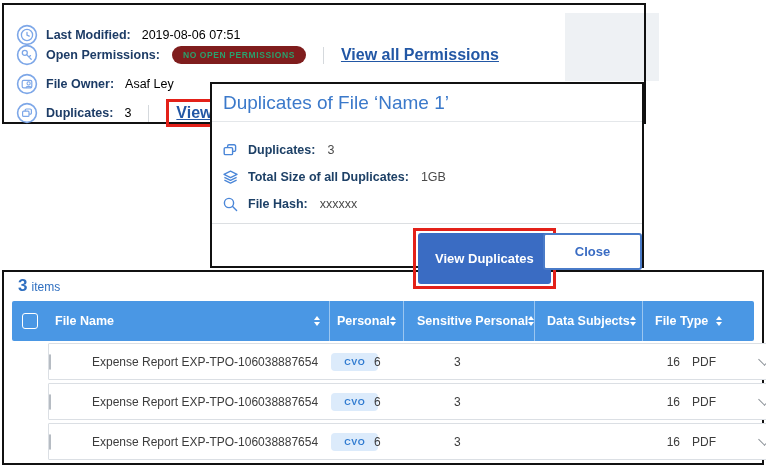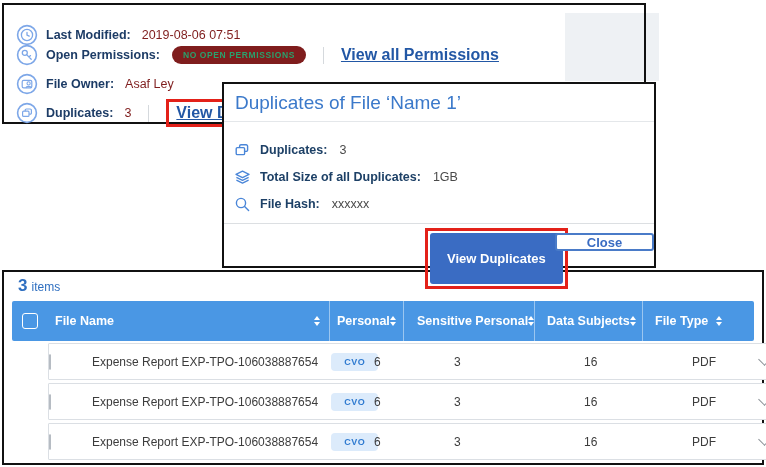--- a/index.html
+++ b/index.html
@@ -8,38 +8,38 @@
   .abs { position:absolute; }
 
   
   .gray-block { left:565px; top:13px; width:94px; height:68px; background:#eef1f4; z-index:1; }
   .border-patch { left:644px; top:13px; width:2px; height:68px; background:#111; z-index:2; }
 
   
   .panel-info { left:2px; top:3px; width:644px; height:121px; border:2px solid #111; background:#fff; z-index:0; }
   .info-row { position:absolute; left:12px; height:24px; display:flex; align-items:center; gap:8px; white-space:nowrap; }
   .info-row .label { font-weight:bold; font-size:12.5px; color:#1d3c66; }
-  .info-row .value { font-size:12.5px; color:#7f1d1d; margin-left:3px; }
+  .info-row .value { font-size:12.5px; color:#000000; margin-left:3px; }
   .icon22 { width:22px; height:22px; flex:0 0 22px; display:block; }
   .pill-green { background:#7f1d1d; color:#2aa06c; font-size:8.5px; font-weight:bold; letter-spacing:0.6px; padding:4px 11px; border-radius:10px; margin-left:4px; }
   .vdiv { width:1px; height:17px; background:#d5d9dd; margin:0 9px; }
   .link { font-size:16px; font-weight:bold; color:#2257a5; text-decoration:underline; cursor:pointer; }
   .red-box { border:3px solid #e32119; padding:2px 7px; display:flex; align-items:center; }
 
   
-  .modal { left:222px; top:82px; width:434px; height:186px; border:2px solid #111; background:#fff; z-index:5; }
+  .modal { left:210px; top:82px; width:434px; height:186px; border:2px solid #111; background:#fff; z-index:5; }
   .modal-title { position:absolute; top:8px; left:11px; font-size:19px; color:#3b79ca; }
   .hdiv { position:absolute; left:0; right:0; height:1px; background:#e4e7ea; }
   .modal-row { position:absolute; left:10px; height:22px; display:flex; align-items:center; gap:9px; white-space:nowrap; }
   .modal-row .label { font-weight:bold; font-size:12.5px; color:#1d4066; }
   .modal-row .value { font-size:12.5px; color:#4a4a4a; margin-left:3px; }
   .icon17 { width:17px; height:17px; flex:0 0 17px; display:block; }
   .red-wrap { position:absolute; left:201px; top:144px; border:3px solid #e32119; padding:2px; }
   .btn-primary { background:#3a6cc3; color:#fff; border:none; font-family:inherit; font-weight:bold; font-size:13px; padding:18px 17px; border-radius:3px; cursor:pointer; }
-  .btn-close { position:absolute; left:331px; top:149px; width:99px; height:18px; background:#fff; border:2px solid #4a7bc8; border-radius:3px; color:#3a6cc3; font-family:inherit; font-weight:bold; font-size:13px; cursor:pointer; }
+  .btn-close { position:absolute; left:331px; top:149px; width:99px; height:37px; background:#fff; border:2px solid #4a7bc8; border-radius:3px; color:#3a6cc3; font-family:inherit; font-weight:bold; font-size:13px; cursor:pointer; }
 
   
   .panel-table { left:2px; top:270px; width:762px; height:195px; border:2px solid #111; background:#fff; z-index:3; }
   .items-line { position:absolute; left:14px; top:4px; display:flex; align-items:baseline; gap:4px; color:#2f6fc0; }
   .items-count { font-size:17px; font-weight:600; }
   .items-label { font-size:12px; }
   .tgrid { display:grid; grid-template-columns:35px 283px 74px 131px 108px 1fr; align-items:center; }
   .thead { position:absolute; left:8px; top:29px; width:742px; height:40px; background:#4a97e4; border-radius:2px; color:#fff; font-weight:bold; font-size:12.5px; }
   .hcell { height:100%; display:flex; align-items:center; position:relative; }
   .hcell.sep { border-right:1px solid rgba(255,255,255,0.45); }
@@ -50,21 +50,21 @@
   .cb { border-radius:3px; background:transparent; cursor:pointer; }
   .cb-head { width:16px; height:16px; border:1.6px solid #fff; margin:0 auto; }
   .cb-row { width:15px; height:15px; border:1.5px solid #b6bcc3; margin:0 auto; }
   .trows { position:absolute; left:8px; top:71px; width:742px;margin-left:36px; }
   .trow { height:37px; background:#fff; border:1px solid #dbdfe4; border-radius:1px; margin-bottom:3px; font-size:12px; color:#3c3c3c; cursor:pointer; }
   .fname-cell { display:flex; align-items:center; gap:13px; white-space:nowrap; padding-left:8px; }
   .tag-blue { background:#dcebfb; color:#2e7ad0; font-size:9px; font-weight:bold; letter-spacing:0.5px; padding:4px 13px; border-radius:4px; }
   .num-cell { white-space:nowrap; }
   .ft-cell { display:flex; align-items:center; }
   .chev { width:9px; height:9px; border-right:1.6px solid #8a9097; border-bottom:1.6px solid #8a9097; transform:rotate(45deg); margin-left:auto; margin-right:20px; margin-top:-4px; }
-  .pad7 { padding-left:7px; } .pad8 { padding-left:8px; } .pad12 { padding-left:12px; } .pad13 { padding-left:13px; }
+  .pad7 { padding-left:7px; } .pad8 { padding-left:8px; } .pad12 { padding-left:12px;text-align:right; } .pad13 { padding-left:13px; }
 </style>
 </head>
 <body>
 
 <div class="abs gray-block"></div>
 <div class="abs border-patch"></div>
 
 <div class="abs panel-info">
 
   <div class="info-row" style="top:10px;margin-top:8px;">

